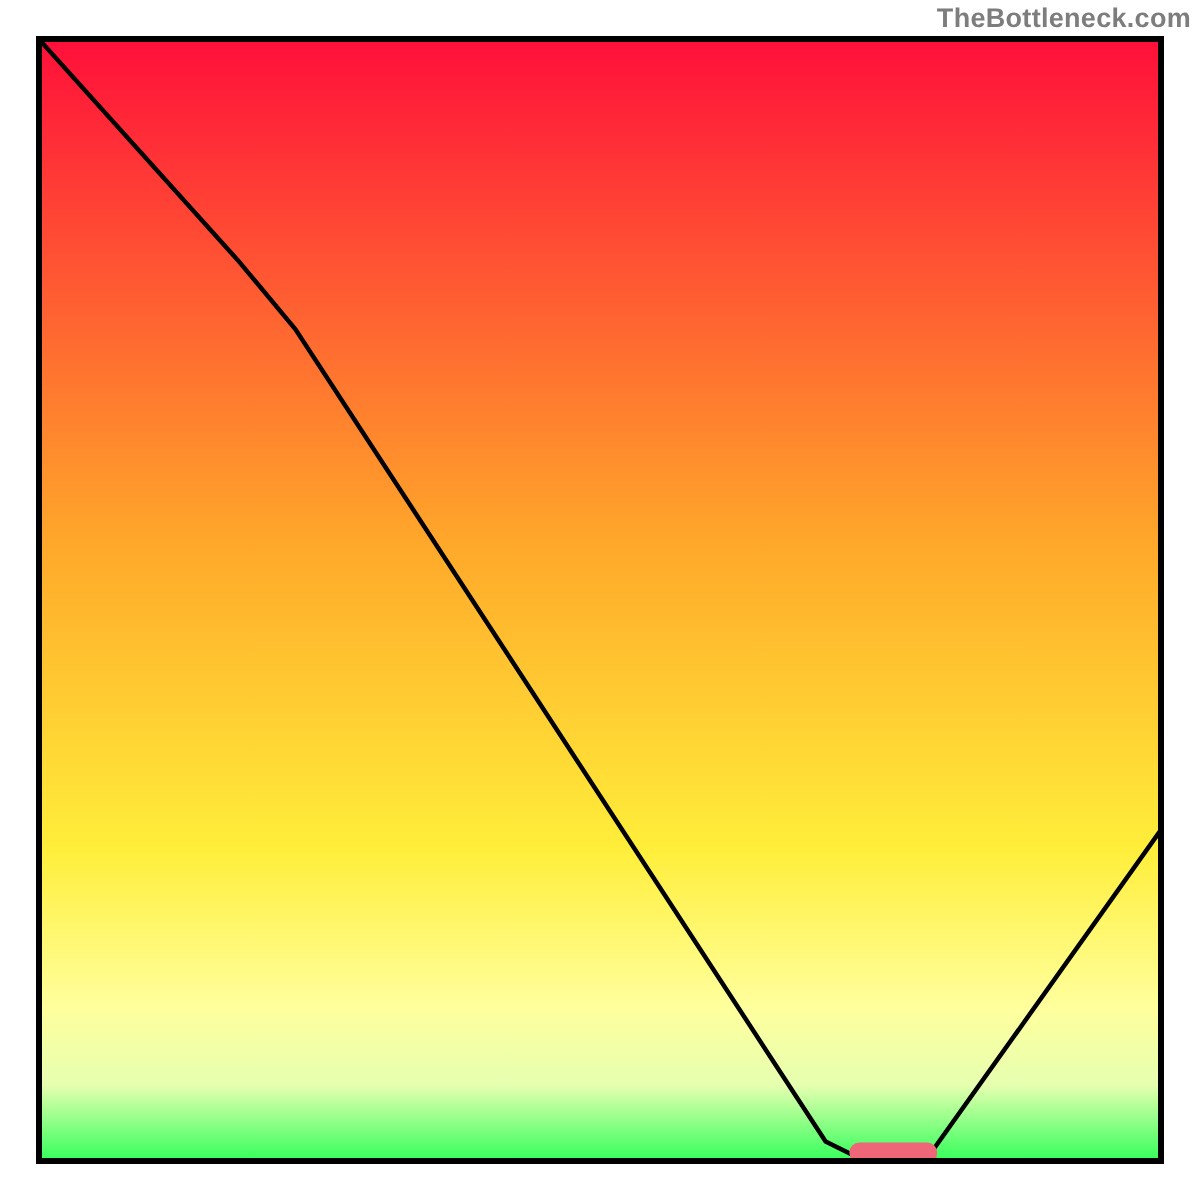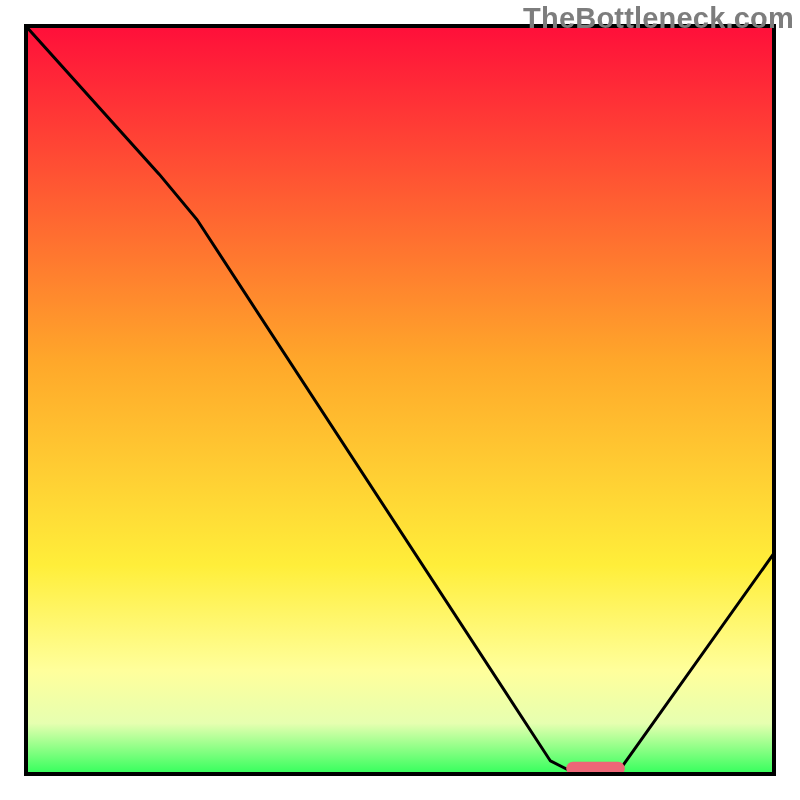--- a/index.html
+++ b/index.html
@@ -13,21 +13,21 @@
   }
   .chart-container {
     position: relative;
     width: 800px;
     height: 800px;
   }
   .watermark {
     position: absolute;
     top: 2px;
     right: 6px;
-    font-size: 29px;
+    font-size: 18px;
     font-weight: 600;
     color: #7d7d7d;
     letter-spacing: 0.2px;
     z-index: 10;
   }
   .plot-area {
     position: absolute;
     left: 24px;
     top: 24px;
     width: 752px;

